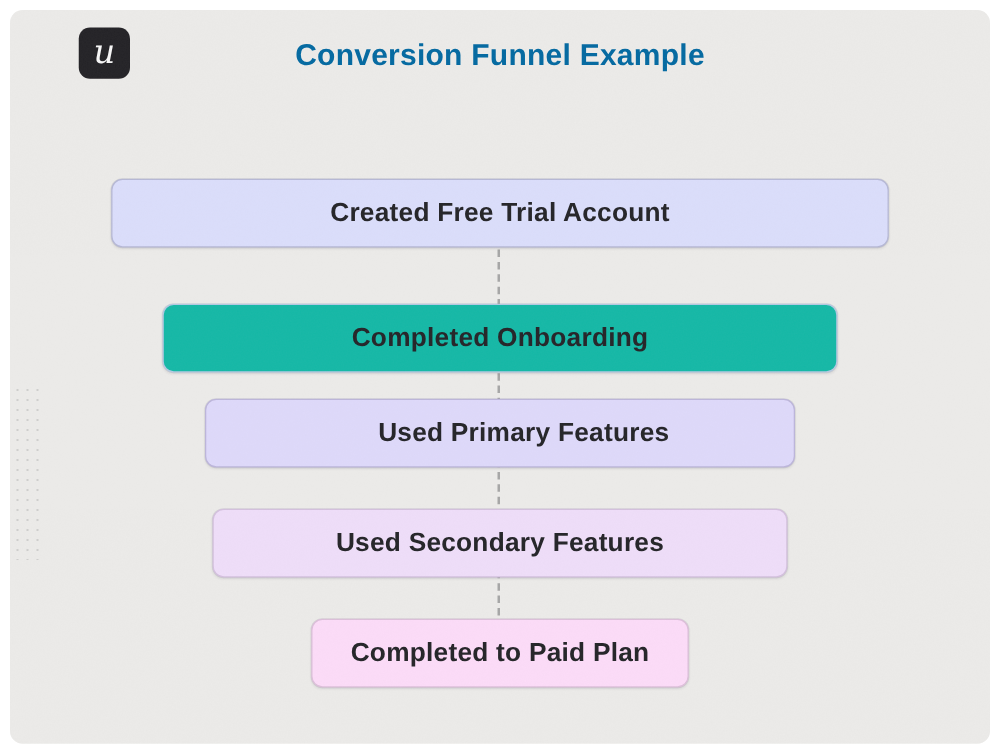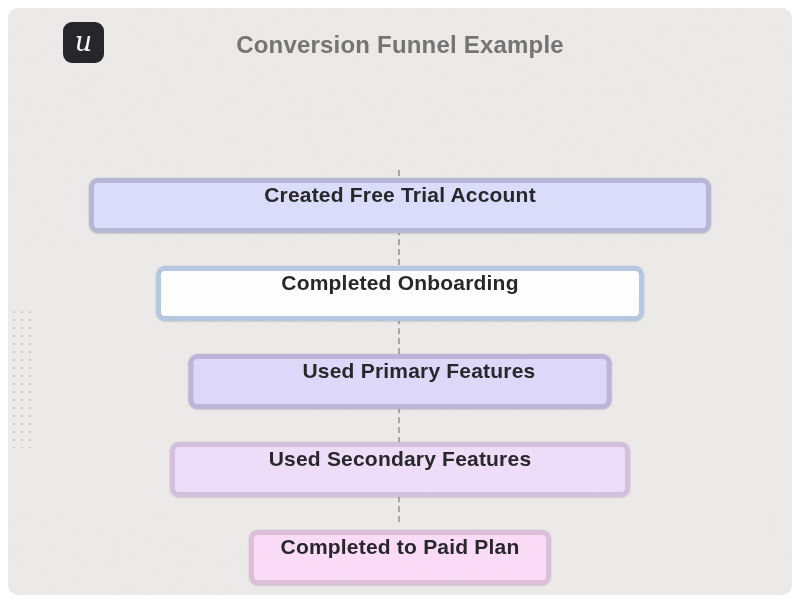--- a/index.html
+++ b/index.html
@@ -57,46 +57,45 @@
   }
   .title {
     position: absolute;
     left: 0;
     right: 0;
     top: 23px;
     text-align: center;
     font-size: 24px;
     font-weight: bold;
     letter-spacing: .2px;
-    color: #737373;
+    color: #0369a1;
     z-index: 3;
   }
   .connector {
     position: absolute;
     left: 390px;
     top: 162px;
     width: 0;
     height: 352px;
     border-left: 2px dashed #a6a6a6;
     z-index: 1;
   }
   .stage {
     position: absolute;
     left: 50%;
     transform: translateX(-50%);
     height: 55px;
     border-radius: 9px;
-    border: 5px solid #1d4ed8;
+    border: 1px solid #1d4ed8;
     box-sizing: border-box;
     display: flex;
-    align-items: flex-start;
+    align-items: center;
     justify-content: center;
     z-index: 2;
     box-shadow: 0 0 0 0.5px rgba(90,90,110,0.12), 0 1px 2px rgba(40,40,60,0.10);
-    margin-top: 35px;
   }
   .stage.dotted {
     background-image: radial-gradient(circle, rgba(110,150,210,0.28) 1px, rgba(0,0,0,0) 1.2px);
     background-size: 9px 9px;
     background-position: 3px 3px;
   }
   .stage-label {
     font-size: 21px;
     font-weight: bold;
     color: #242428;
@@ -126,24 +125,24 @@
 
     <div class="title">Conversion Funnel Example</div>
 
     <div class="left-dots"></div>
 
     <div class="connector" style="border-left-color: rgb(166, 166, 166);"></div>
 
     <div class="stage" style="width: 622px; background: rgb(219, 222, 251); border-color: rgb(182, 184, 214); top: 135px;">
       <span class="stage-label">Created Free Trial Account</span>
     </div>
-    <div class="stage dotted" style="width: 488px; background: #ffffff; border-color: rgb(180, 201, 226); top: 223px;">
+    <div class="stage dotted" style="width: 540px; background: #14b8a6; border-color: rgb(180, 201, 226); top: 235px;">
       <span class="stage-label">Completed Onboarding</span>
     </div>
-    <div class="stage" style="width: 423px; background: rgb(222, 217, 250); border-color: rgb(188, 181, 218); top: 311px; padding-left: 38px;">
+    <div class="stage" style="width: 472px; background: rgb(222, 217, 250); border-color: rgb(188, 181, 218); top: 311px; padding-left: 38px;">
       <span class="stage-label">Used Primary Features</span>
     </div>
     <div class="stage" style="width: 460px; background: rgb(239, 222, 249); border-color: rgb(212, 192, 222); top: 399px;">
       <span class="stage-label">Used Secondary Features</span>
     </div>
     <div class="stage" style="width: 302px; background: rgb(252, 220, 248); border-color: rgb(221, 191, 218); top: 487px;">
       <span class="stage-label">Completed to Paid Plan</span>
     </div>
 
     <svg class="noise-overlay" xmlns="http://www.w3.org/2000/svg">

